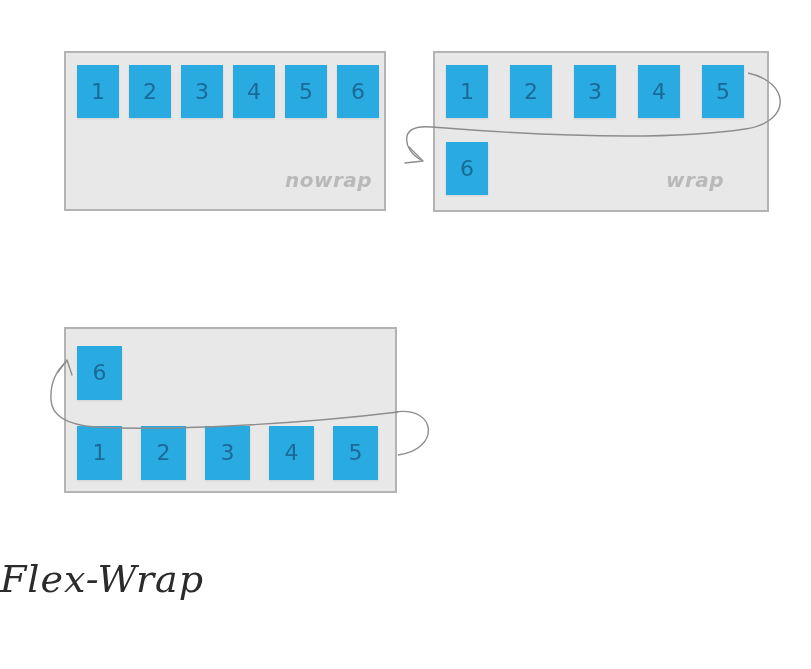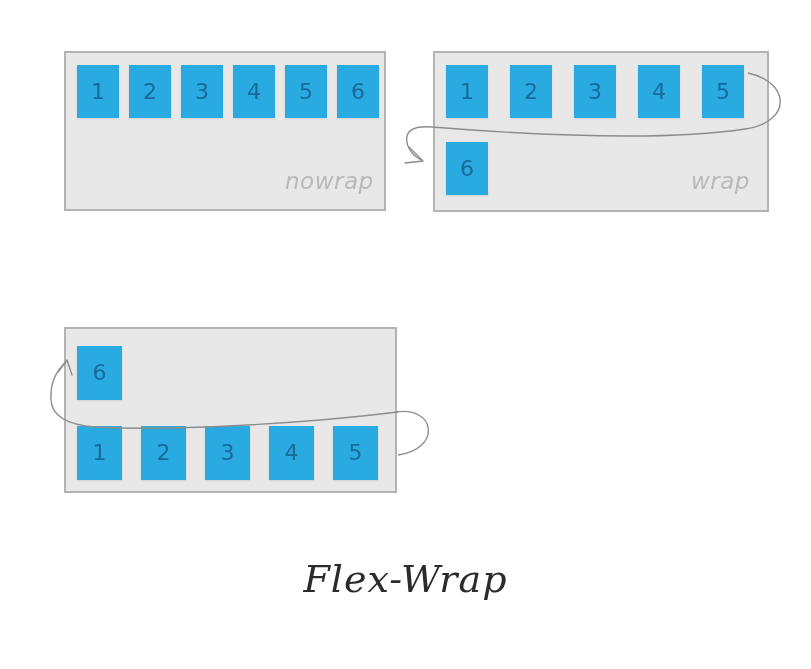--- a/index.html
+++ b/index.html
@@ -43,31 +43,32 @@
     box-sizing: border-box;
     box-shadow: 0 1px 2px rgba(0,0,0,0.10);
   }
   .box span { pointer-events: none; }
 
   .label {
     position: absolute;
     color: #b9b9b9;
     font-family: "DejaVu Sans", sans-serif;
     font-style: italic;
-    font-size: 23px;
+    font-size: 20px;
     letter-spacing: 0.5px;
     white-space: nowrap;
+    font-weight: bold;
   }
 
   .title {
     position: absolute;
     left: 0;
     top: 557px;
     width: 811px;
-    text-align: center;
+    text-align: left;
     color: #2b2b2b;
     font-family: "DejaVu Serif", serif;
     font-style: italic;
     font-size: 38px;
     letter-spacing: 1px;
   }
 
   svg.overlay {
     position: absolute;
     left: 0; top: 0;
@@ -128,21 +129,21 @@
     <div class="box" style="left:203px; top:12px; width:42px; height:53px;">
       <span>4</span>
     </div>
     <div class="box" style="left:267px; top:12px; width:42px; height:53px;">
       <span>5</span>
     </div>
     <div class="box" style="left:11px;  top:89px; width:42px; height:53px;">
       <span>6</span>
     </div>
   </div>
-  <div class="label" style="left:691px; top:168px;">wrap</div>
+  <div class="label" style="left:666px; top:168px;">wrap</div>
 
   <div class="panel panel-wraprev">
     <div class="box" style="left:11px;  top:17px; width:45px; height:54px;">
       <span>6</span>
     </div>
     <div class="box" style="left:11px;  top:97px; width:45px; height:54px;">
       <span>1</span>
     </div>
     <div class="box" style="left:75px;  top:97px; width:45px; height:54px;">
       <span>2</span>

